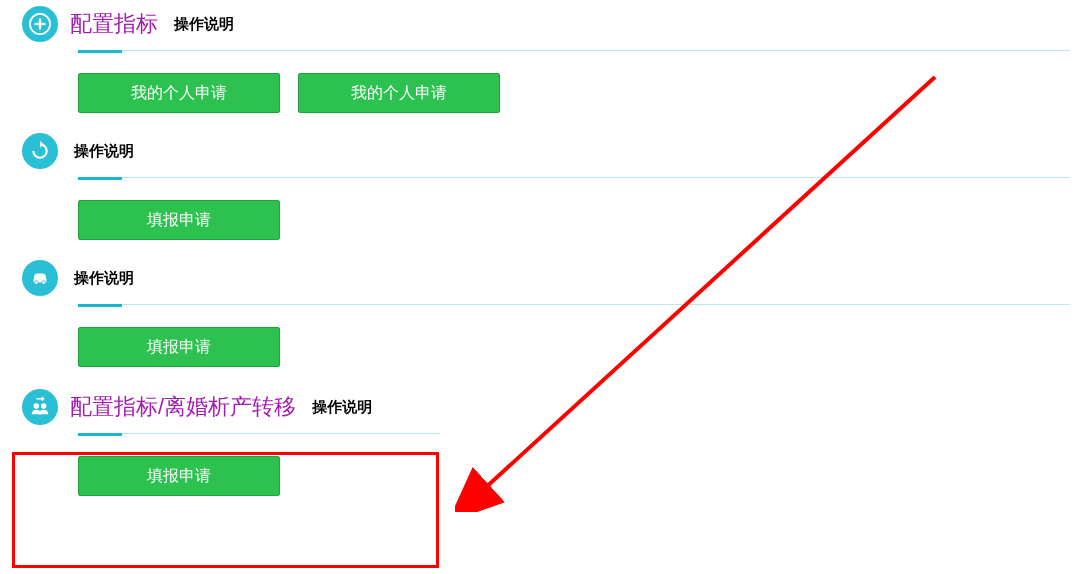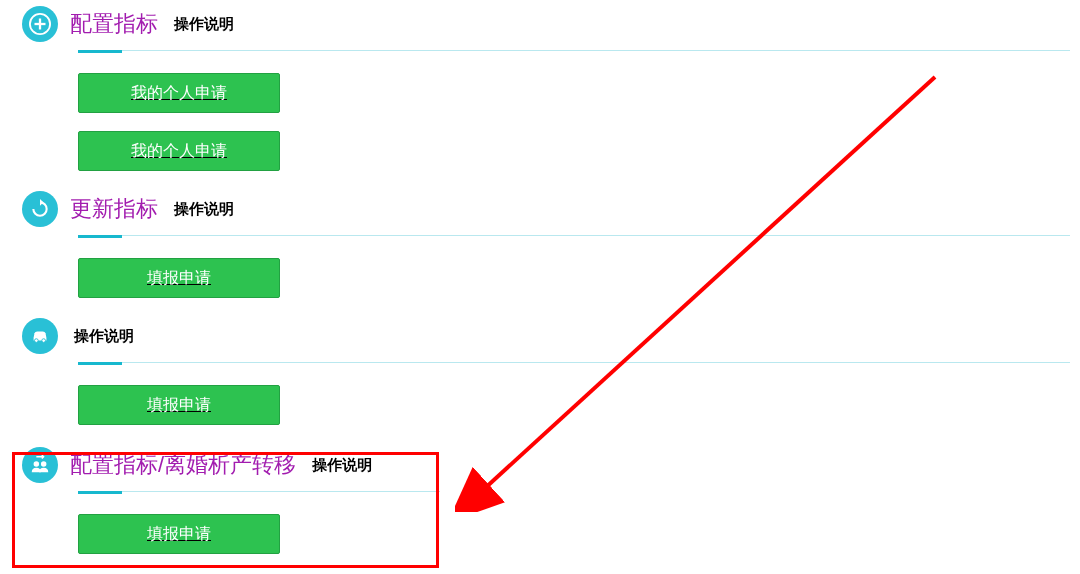--- a/index.html
+++ b/index.html
@@ -58,23 +58,22 @@
       position: absolute;
       left: 0; top: 0;
       width: 44px;
       height: 3px;
       background: #17b8ce;
     }
     .btn-col {
       margin-left: 78px;
       margin-top: 20px;
       display: flex;
-      flex-direction: column;
+      flex-direction: row;
       gap: 18px;
-      text-decoration: underline;
     }
     .green-btn {
       width: 202px;
       height: 40px;
       background: #2dc250;
       border: 1px solid #22a142;
       border-radius: 2px;
       color: #fff;
       font-size: 16px;
       font-weight: 500;
@@ -121,21 +120,20 @@
 <div class="gap-after"></div>
 
 <div class="section">
   <div class="section-header">
     <div class="icon-circle">
       <svg width="20" height="20" viewBox="0 0 24 24">
           <path d="M12 4 A8 8 0 1 1 4 12" fill="none" stroke="#fff" stroke-width="2.5"></path>
           <polygon points="12,0 12,8 16,4" fill="#fff"></polygon>
         </svg>
     </div>
-    <div class="section-title">更新指标</div>
     <div class="section-hint">操作说明</div>
   </div>
   <div class="divider-wrap">
     <div class="divider-base"></div>
       <div class="divider-accent"></div>
   </div>
   <div class="btn-col">
     <div class="green-btn">填报申请</div>
   </div>
 </div>

